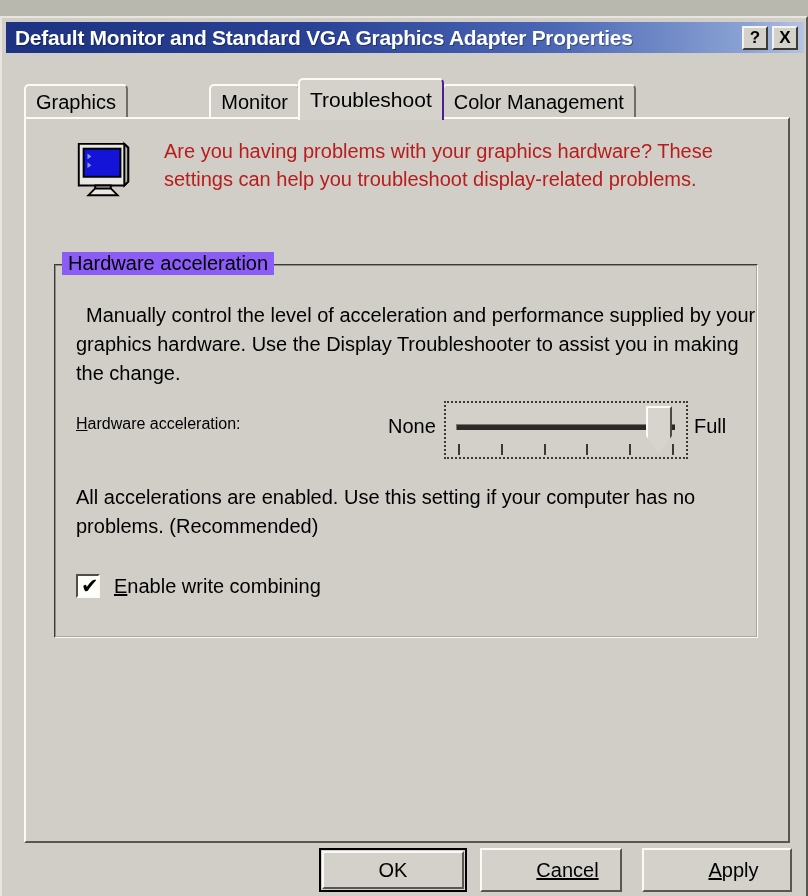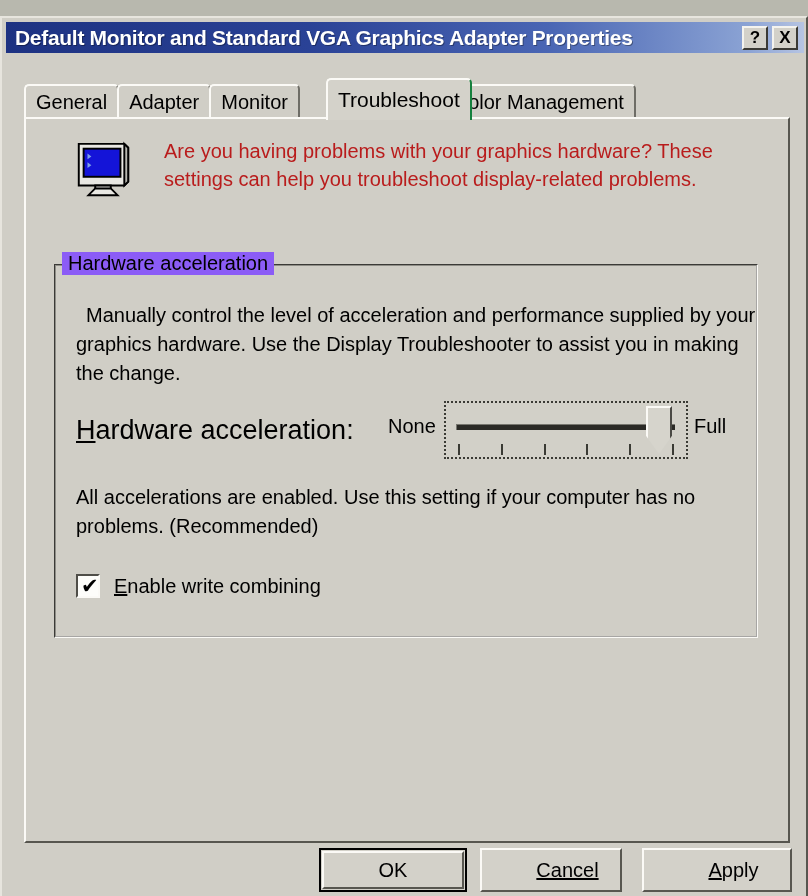--- a/index.html
+++ b/index.html
@@ -93,23 +93,22 @@
     justify-content: center;
     padding: 0 10px;
     white-space: nowrap;
     cursor: default;
   }
   .tab.active {
     height: 42px;
     bottom: -2px;
     z-index: 5;
     background: #d4d2ca;
-    border-right: 2px solid #15803d;
+    border-right: 2px solid #4c1d95;
     font-size: 21px;
-    margin-left: 28px;
   }
 
   
   .panel {
     position: absolute;
     left: 22px; top: 99px;
     width: 766px;
     height: 726px;
     background: #d0cec6;
     box-sizing: border-box;
@@ -168,21 +167,21 @@
   
   .slider-row {
     position: absolute;
     left: 50px; top: 282px;
     width: 690px;
     height: 62px;
   }
   .slider-label {
     position: absolute;
     left: 0; top: 14px;
-    font-size: 27px;
+    font-size: 16px;
     color: #000;
     white-space: nowrap;
   }
   .slider-min {
     position: absolute;
     left: 312px; top: 14px;
     font-size: 20px;
     color: #000;
   }
   .slider-max {
@@ -320,22 +319,21 @@
 
   <div class="titlebar">
     <div class="title-text">Default Monitor and Standard VGA Graphics Adapter Properties</div>
     <div class="tb-buttons">
       <div class="tb-btn">?</div>
       <div class="tb-btn">X</div>
     </div>
   </div>
 
   <div class="tabstrip">
-    <div class="tab" id="tab0" style="left: 0px;">General</div>
-    <div class="tab" id="tab1" style="left: 93.1562px;">Adapter</div>
+    <div class="tab" id="tab0" style="left: 0px;">Graphics</div>
     <div class="tab" id="tab2" style="left: 185.219px;">Monitor</div>
     <div class="tab active" id="tab3" style="left: 273.922px;">Troubleshoot</div>
     <div class="tab" id="tab4" style="left: 417.719px;">Color Management</div>
   </div>
 
   <div class="panel">
 
     <div class="intro">
       <svg class="monitor-icon" viewBox="0 0 64 64">
         <path d="M7 5 L54 5 L58 9 L58 44 L54 48 L7 48 Z" fill="#e9e8e3" stroke="#000" stroke-width="2"></path>

